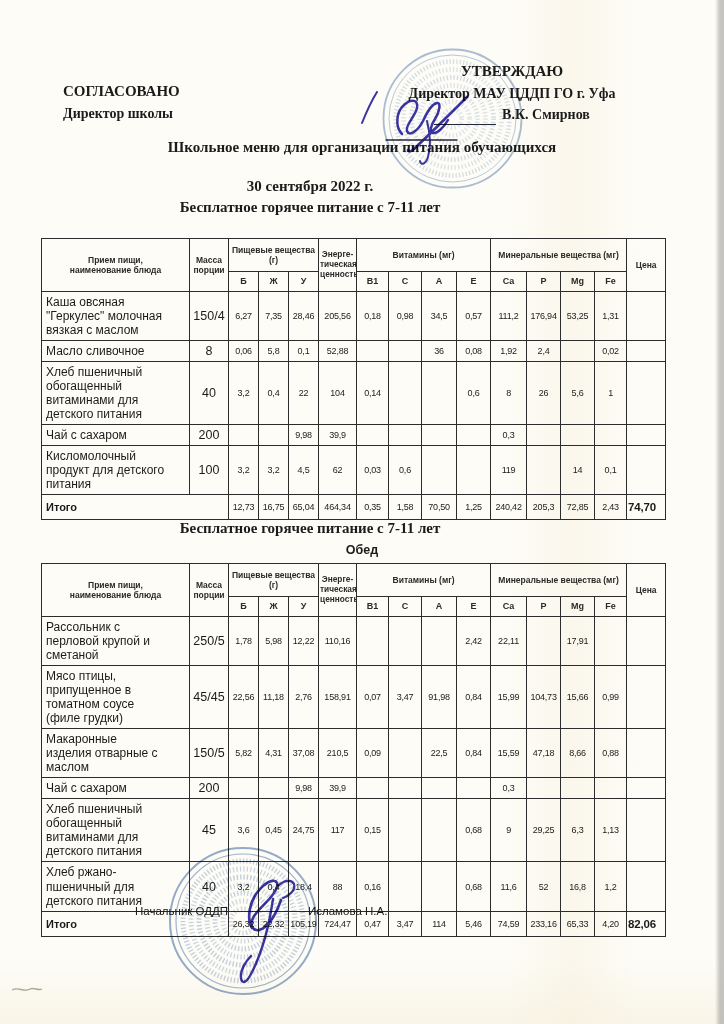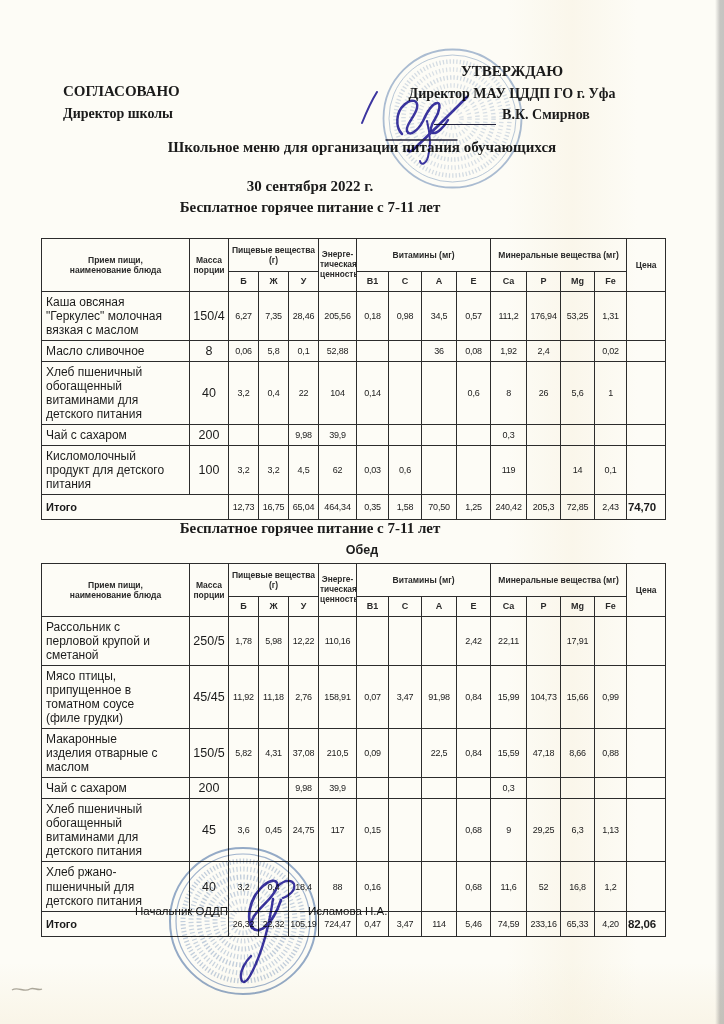--- a/index.html
+++ b/index.html
@@ -283,21 +283,21 @@
           <td class="num">2,42</td>
           <td class="num">22,11</td>
           <td class="num"></td>
           <td class="num">17,91</td>
           <td class="num"></td>
           <td class="num"></td>
         </tr>
         <tr>
           <td class="dish">Мясо птицы, припущенное в томатном соусе (филе грудки)</td>
           <td class="mass">45/45</td>
-          <td class="num">11,92</td>
+          <td class="num">22,56</td>
           <td class="num">11,18</td>
           <td class="num">2,76</td>
           <td class="num">158,91</td>
           <td class="num">0,07</td>
           <td class="num">3,47</td>
           <td class="num">91,98</td>
           <td class="num">0,84</td>
           <td class="num">15,99</td>
           <td class="num">104,73</td>
           <td class="num">15,66</td>

